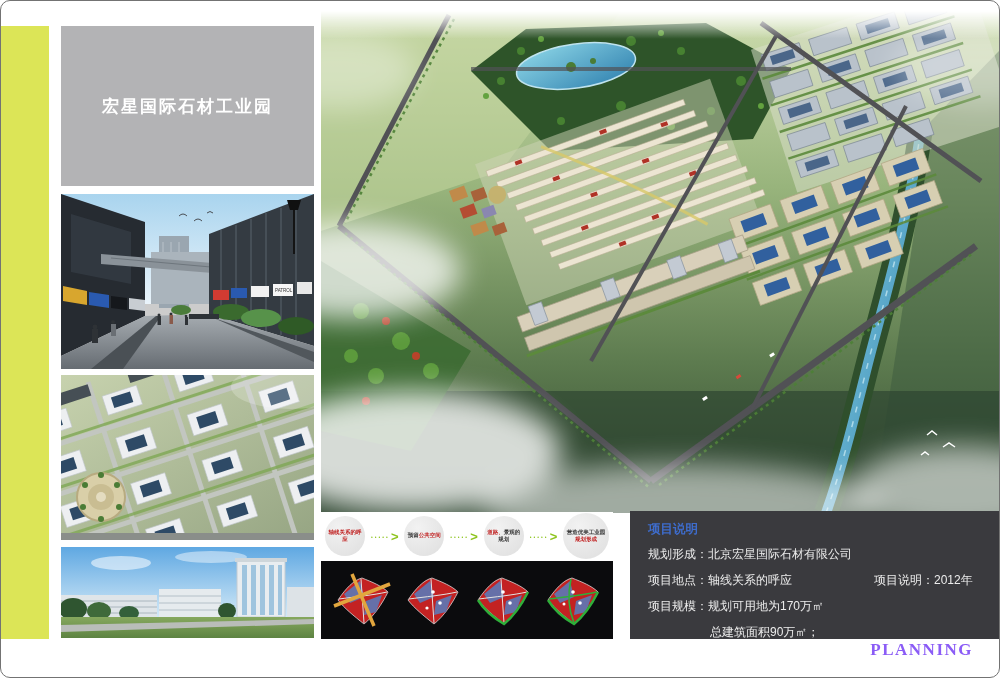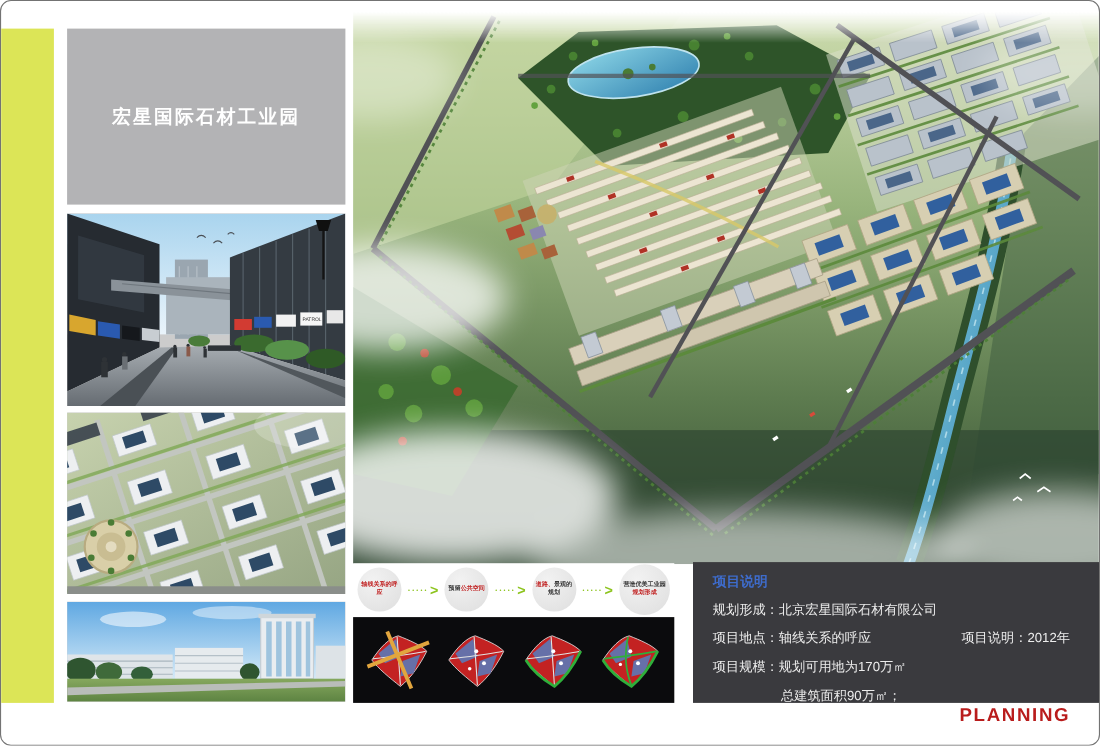--- a/index.html
+++ b/index.html
@@ -42,21 +42,21 @@
              display:flex;align-items:center;justify-content:space-around;padding:0 6px;box-sizing:border-box;}
   .black-box svg{display:block;}
   
   .info-box{left:619px;top:510px;width:379px;height:128px;background:#3a3a3e;
             padding:8px 0 0 18px;box-sizing:border-box;color:#ececec;font-size:12px;margin-left:10px;}
   .info-header{color:#3e6ccc;font-weight:bold;font-size:12.5px;margin:2px 0 8px 0;}
   .info-row{position:relative;margin-bottom:9px;white-space:nowrap;}
   .info-row .col2{position:absolute;left:226px;top:0;}
   .info-indent{padding-left:62px;}
   
-  .planning{right:26px;top:639px;color:#b91c1c;font-family:Liberation Sans, sans-serif;
+  .planning{right:26px;top:639px;color:#8b5cf6;font-family:Liberation Serif, serif;
             font-weight:bold;font-size:17px;letter-spacing:1.5px;}
 </style>
 </head>
 <body>
 
 <div class="page">
 
   <div class="abs accent-strip"></div>
 
   <div class="abs title-box">

